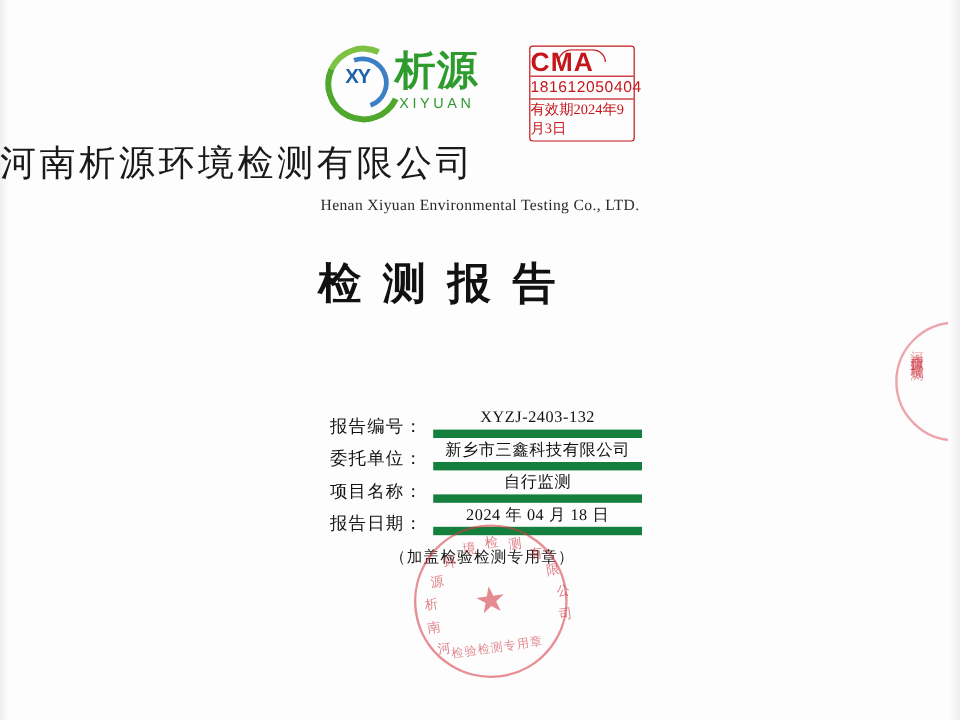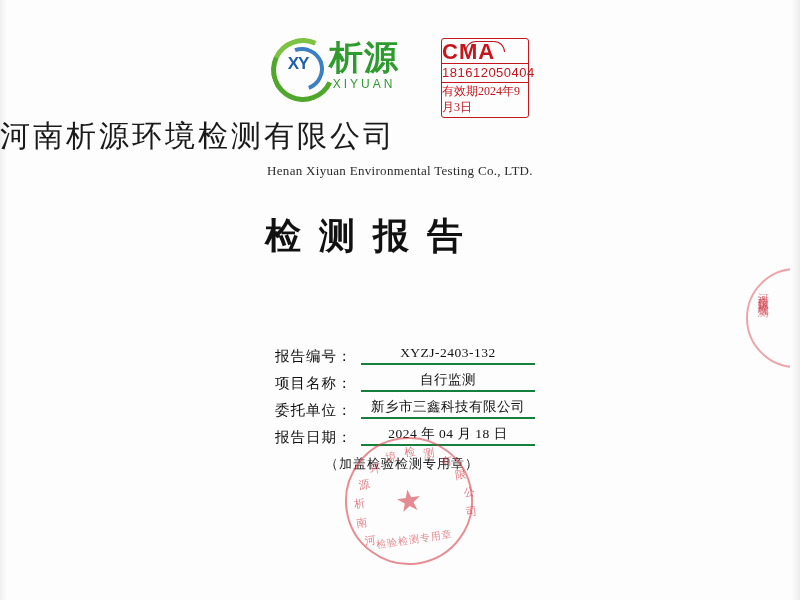--- a/index.html
+++ b/index.html
@@ -44,21 +44,21 @@
     left: 0;
     top: 38px;
     width: 800px;
     display: flex;
     justify-content: center;
     align-items: flex-start;
     gap: 42px;
   }
   .xy-logo {
     display: flex;
-    align-items: center;
+    align-items: flex-end;
     gap: 4px;
   }
   .xy-mark {
     position: relative;
     width: 54px;
     height: 54px;
   }
   .xy-mark .ring {
     position: absolute;
     left: 0; top: 0;
@@ -206,21 +206,21 @@
     color: #111;
   }
   .field-label {
     width: 86px;
     letter-spacing: 1px;
     white-space: nowrap;
     line-height: 1.2;
   }
   .field-value {
     flex: 1;
-    border-bottom: 2px solid #15803d;
+    border-bottom: 7px solid #15803d;
     text-align: center;
     padding-bottom: 2px;
     line-height: 1.2;
     font-size: 13.5px;
     letter-spacing: 0.5px;
   }
 
   .seal-note {
     position: absolute;
     top: 455px;
@@ -337,27 +337,27 @@
   <div class="doc-title">检测报告</div>
 
   <div class="fields">
 
     <div class="field-row">
       <div class="field-label">报告编号：</div>
       <div class="field-value">XYZJ-2403-132</div>
     </div>
 
     <div class="field-row">
+      <div class="field-label">委托单位：</div>
+      <div class="field-value">新乡市三鑫科技有限公司</div>
+    </div>
+
+    <div class="field-row">
       <div class="field-label">项目名称：</div>
       <div class="field-value">自行监测</div>
-    </div>
-
-    <div class="field-row">
-      <div class="field-label">委托单位：</div>
-      <div class="field-value">新乡市三鑫科技有限公司</div>
     </div>
 
     <div class="field-row">
       <div class="field-label">报告日期：</div>
       <div class="field-value">2024 年 04 月 18 日</div>
     </div>
 
   </div>
 
   <div class="seal-note">（加盖检验检测专用章）</div>

